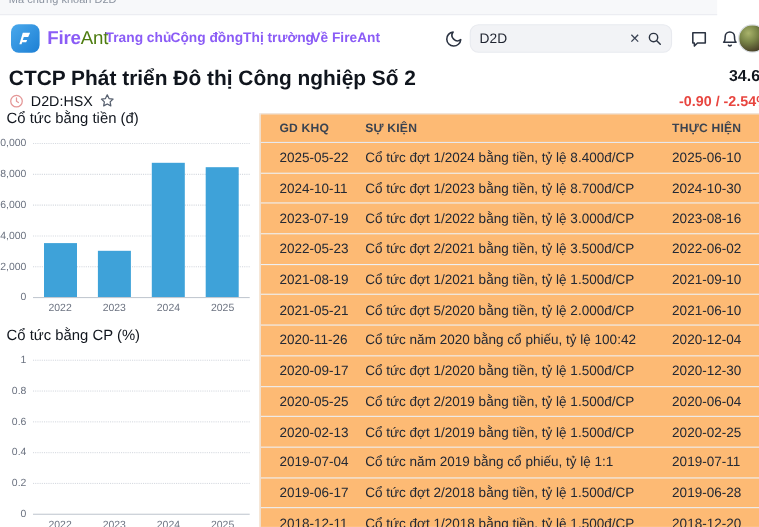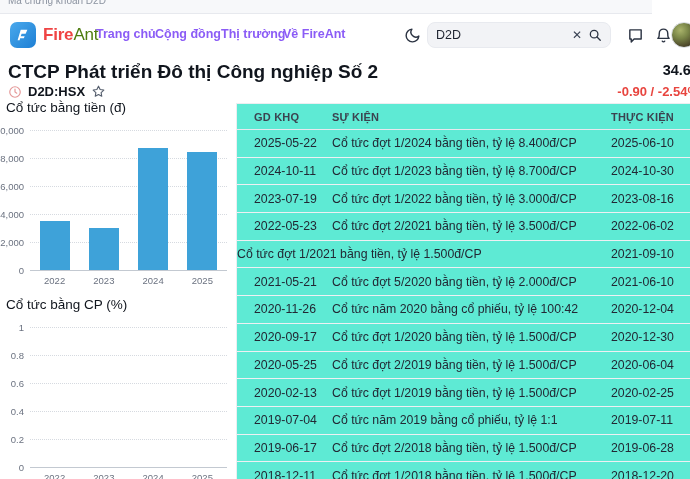--- a/index.html
+++ b/index.html
@@ -10,58 +10,58 @@
   .top-strip { position:absolute; left:0; top:0; width:652px; height:14px;
     background:#f7f8fa; border-bottom:1px solid #e7e9ee; overflow:hidden; }
   .top-strip span { position:absolute; left:8px; top:-5px; font-size:10px; color:#8b93a0; }
 
   
   .navbar { position:absolute; left:0; top:14px; width:690px; height:42px; background:#fff; }
   .logo { position:absolute; left:10px; top:8px; display:flex; align-items:center; gap:7px; cursor:pointer; }
   .logo-mark { width:26px; height:26px; border-radius:7px;
     background:linear-gradient(135deg,#4aa9ec,#1d7fd4); display:flex; align-items:center; justify-content:center; }
   .logo-text { font-size:17px; font-weight:bold; letter-spacing:-0.2px; }
-  .logo-text .fire { color:#ef4444; }
+  .logo-text .fire { color:#8b5cf6; }
   .logo-text .ant { color:#4d7c0f; font-weight:normal; }
   .nav-item { position:absolute; top:13px; font-size:12.5px; font-weight:600; color:#8b5cf6; cursor:pointer; white-space:nowrap; }
   .icon-btn { position:absolute; top:8px; width:26px; height:26px; display:flex;
     align-items:center; justify-content:center; cursor:pointer; color:#3a4354; }
   .searchbox { position:absolute; left:427px; top:8px; width:184px; height:26px;
     background:#f2f3f6; border:1px solid #e8eaef; border-radius:8px;
     display:flex; align-items:center; padding:0 8px; gap:6px; }
   .searchbox input { flex:1; border:none; outline:none; background:transparent;
     font-size:12.5px; color:#1f2430; font-family:"Liberation Sans",sans-serif; min-width:0; }
   .searchbox .clear { font-size:12px; color:#3a4354; cursor:pointer; line-height:1; }
   .avatar { position:absolute; left:671px; top:8px; width:26px; height:26px; border-radius:50%;
     background:radial-gradient(circle at 35% 30%, #a9b36b 0%, #7a8648 35%, #4f4a2c 70%, #33301d 100%);
     border:1px solid #d9dde3; cursor:pointer; }
 
   
   .company-name { position:absolute; left:8px; top:61px; font-size:19px; font-weight:bold; color:#10151d; }
-  .ticker-row { position:absolute; left:8px; top:84px; display:flex; align-items:center; gap:6px; font-size:13px; color:#10151d;font-weight:bold; }
+  .ticker-row { position:absolute; left:8px; top:84px; display:flex; align-items:center; gap:6px; font-size:13px; color:#10151d; }
   .price-block { position:absolute; right:-9px; top:61px; text-align:right; }
   .price { font-size:14.5px; font-weight:bold; color:#10151d; }
   .change { position:absolute; right:-9px; top:84px; font-size:13px; font-weight:600; white-space:nowrap; }
 
   
   .charts-col { position:absolute; left:0; top:98px; width:235px; height:381px; overflow:hidden; }
   .chart { position:absolute; left:0; width:235px; }
   .chart-title { position:absolute; left:6px; top:0; font-size:13.5px; font-weight:normal; color:#10151d; }
   .plot { position:absolute; left:0; top:30px; width:235px; height:141px; }
   .gridline { position:absolute; left:30px; right:8px; height:0;
     border-top:1px dotted #d6dae0; }
   .gridline.zero { border-top:1px solid #c3c9d1; }
   .ytick { position:absolute; right:211px; width:40px; text-align:right; font-size:9.5px; color:#6b7280; transform:translateY(-5px); }
   .bar { position:absolute; bottom:1px; }
   .xlabels { position:absolute; left:30px; top:175px; right:8px; display:flex; }
   .xlabel { flex:1; text-align:center; font-size:9.5px; color:#6b7280; }
 
   
   .table-col { position:absolute; left:236px; top:103px; width:454px; height:376px;
-    border-left:1px solid #eceef1; border-top:1px solid #eceef1; overflow:hidden; background:#5eead4; }
+    border-left:1px solid #eceef1; border-top:1px solid #eceef1; overflow:hidden; background:#fdba74; }
   .thead { display:flex; height:26px; align-items:center; border-bottom:1px solid #e7e9ee; }
   .trow { display:flex; height:27.7px; align-items:center; border-bottom:1px solid #eef0f3; }
   .c1 { width:95px; padding-left:17px; flex:none; }
   .c2 { flex:1; padding-left:0; }
   .c3 { width:79px; flex:none; }
   .thead .cell { font-size:11px; font-weight:bold; color:#3b4350; letter-spacing:0.2px; }
   .trow .cell { font-size:12.3px; color:#222834; white-space:nowrap; }
 
   svg { display:block; }
 </style>
@@ -182,21 +182,21 @@
         <div class="xlabel">2024</div>
         <div class="xlabel">2025</div>
       </div>
     </div>
 </div>
 
 <div class="table-col">
   <div class="thead">
     <div class="cell c1">GD KHQ</div>
     <div class="cell c2">SỰ KIỆN</div>
-    <div class="cell c3">THỰC KIỆN</div>
+    <div class="cell c3">THỰC HIỆN</div>
   </div>
   <div id="tbody">
       <div class="trow">
         <div class="cell c1">2025-05-22</div>
         <div class="cell c2">Cổ tức đợt 1/2024 bằng tiền, tỷ lệ 8.400đ/CP</div>
         <div class="cell c3">2025-06-10</div>
       </div>
       <div class="trow">
         <div class="cell c1">2024-10-11</div>
         <div class="cell c2">Cổ tức đợt 1/2023 bằng tiền, tỷ lệ 8.700đ/CP</div>
@@ -206,20 +206,21 @@
         <div class="cell c1">2023-07-19</div>
         <div class="cell c2">Cổ tức đợt 1/2022 bằng tiền, tỷ lệ 3.000đ/CP</div>
         <div class="cell c3">2023-08-16</div>
       </div>
       <div class="trow">
         <div class="cell c1">2022-05-23</div>
         <div class="cell c2">Cổ tức đợt 2/2021 bằng tiền, tỷ lệ 3.500đ/CP</div>
         <div class="cell c3">2022-06-02</div>
       </div>
       <div class="trow">
+        <div class="cell c1">2021-08-19</div>
         <div class="cell c2">Cổ tức đợt 1/2021 bằng tiền, tỷ lệ 1.500đ/CP</div>
         <div class="cell c3">2021-09-10</div>
       </div>
       <div class="trow">
         <div class="cell c1">2021-05-21</div>
         <div class="cell c2">Cổ tức đợt 5/2020 bằng tiền, tỷ lệ 2.000đ/CP</div>
         <div class="cell c3">2021-06-10</div>
       </div>
       <div class="trow">
         <div class="cell c1">2020-11-26</div>

